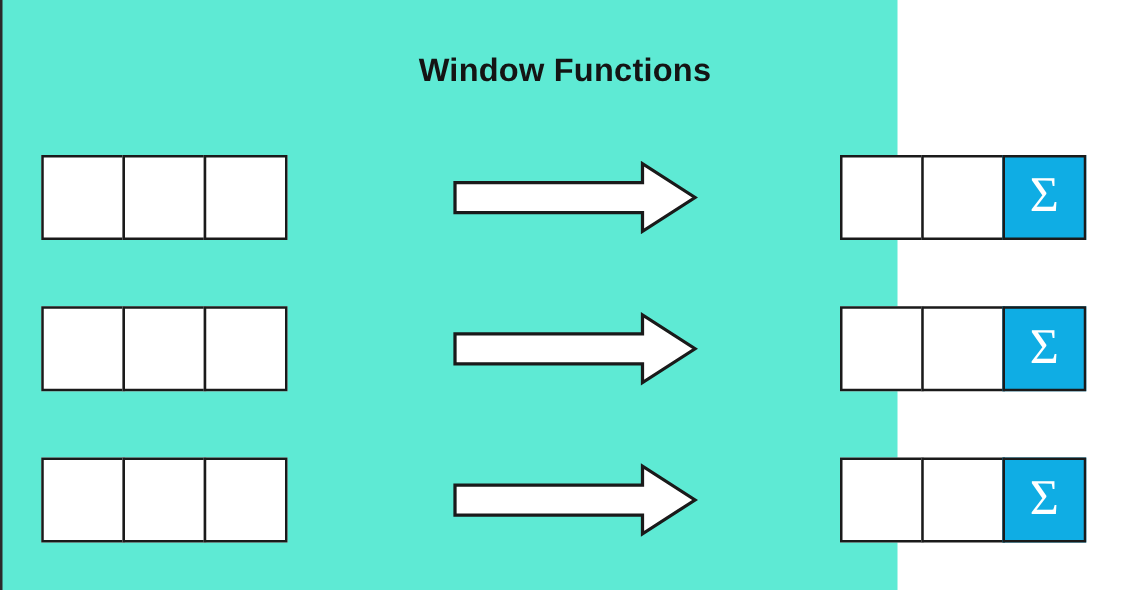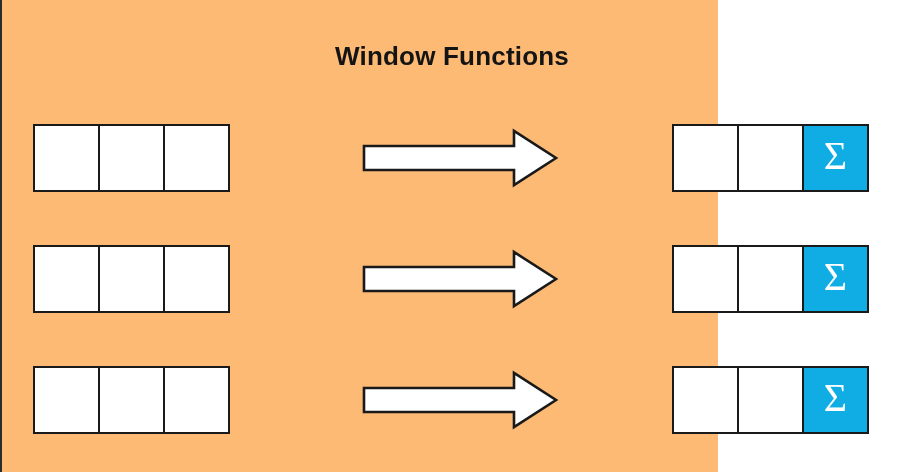--- a/index.html
+++ b/index.html
@@ -10,21 +10,21 @@
   body {
     width: 900px;
     height: 472px;
     overflow: hidden;
     font-family: "Liberation Sans", sans-serif;
   }
   #canvas {
     position: relative;
     width: 718px;
     height: 472px;
-    background: #fdba74;
+    background: #5eead4;
     box-sizing: border-box;
     border-left: 2px solid #2b2b2b;
   }
 
   
   #diagram-title {
     position: absolute;
     left: 0;
     top: 41px;
     width: 900px;

